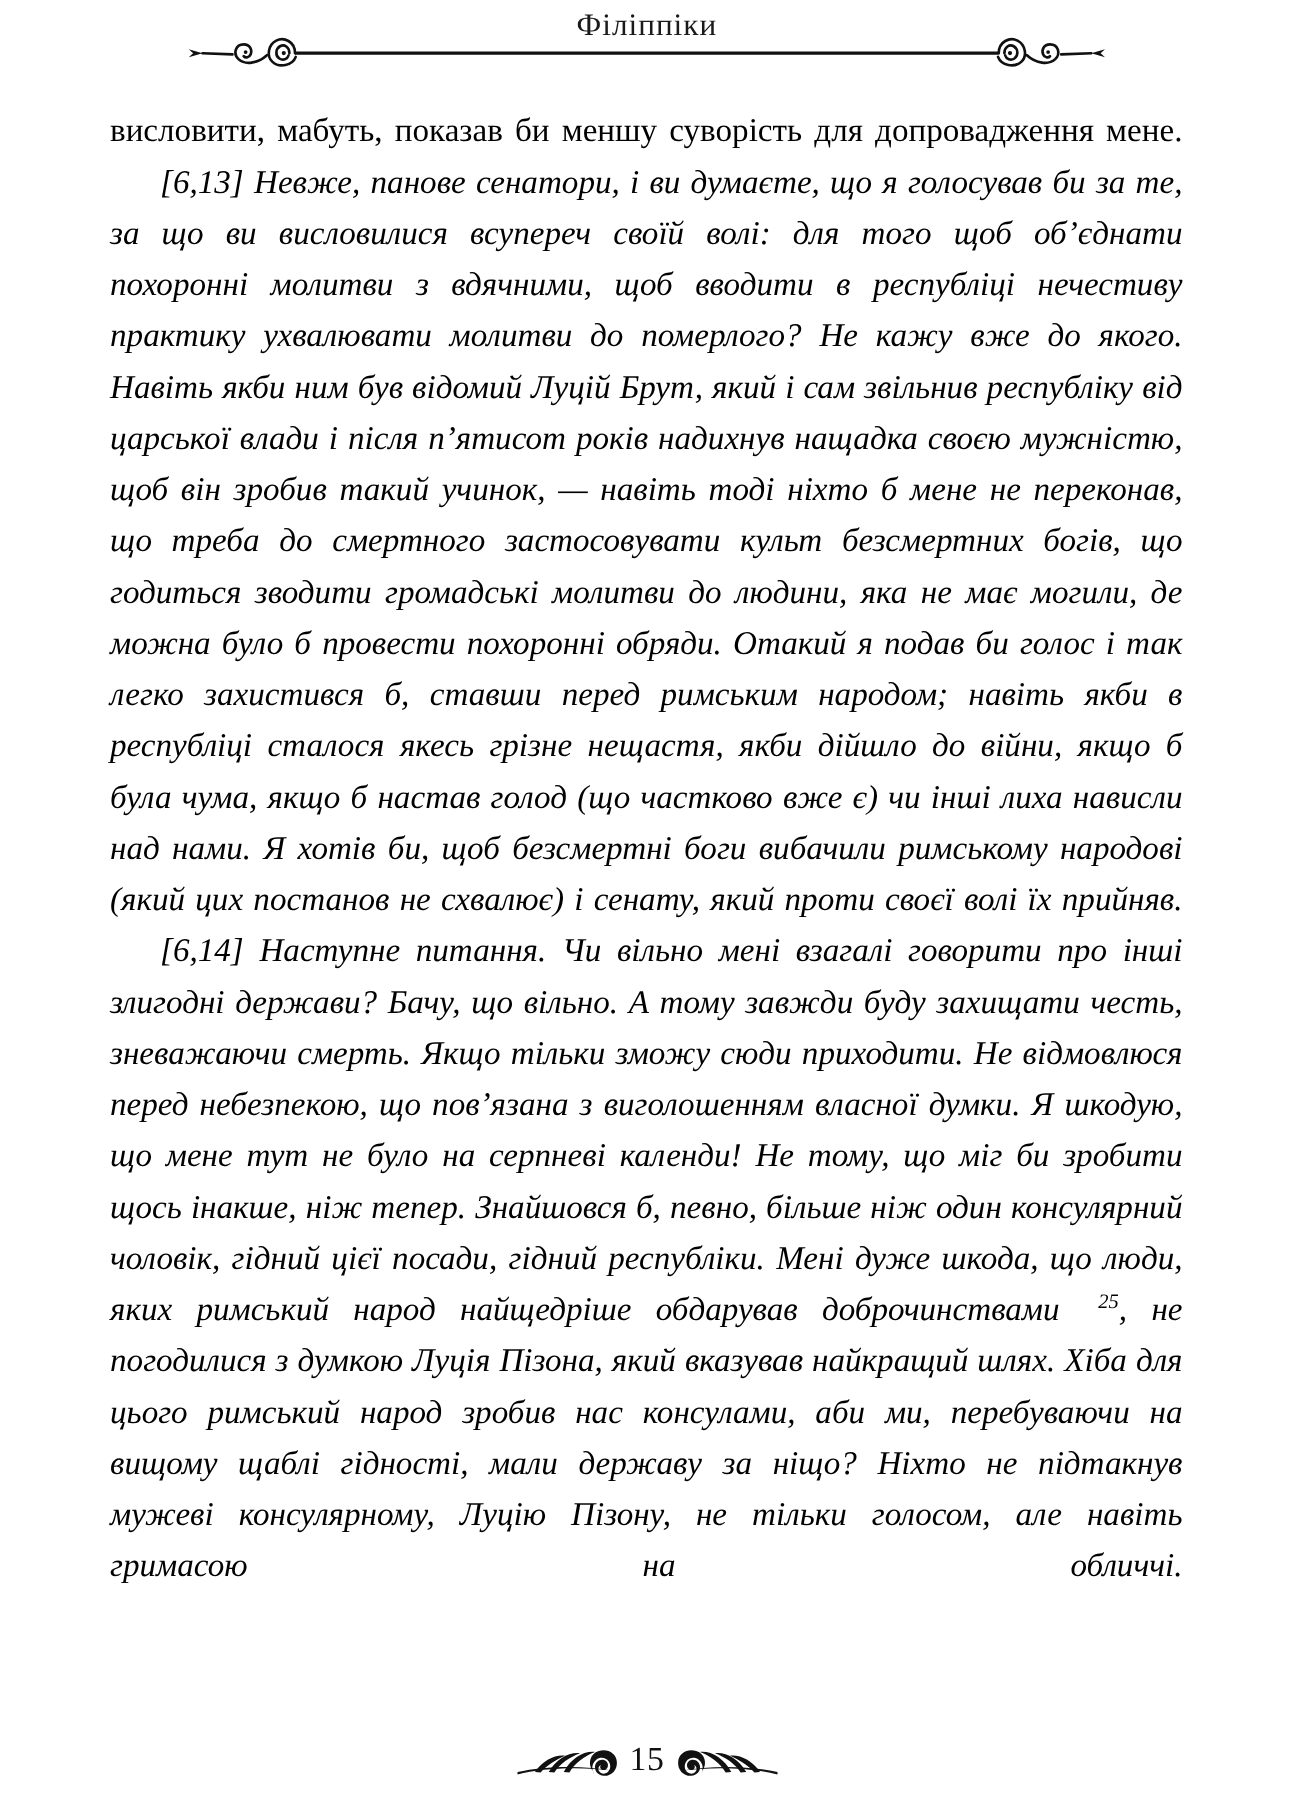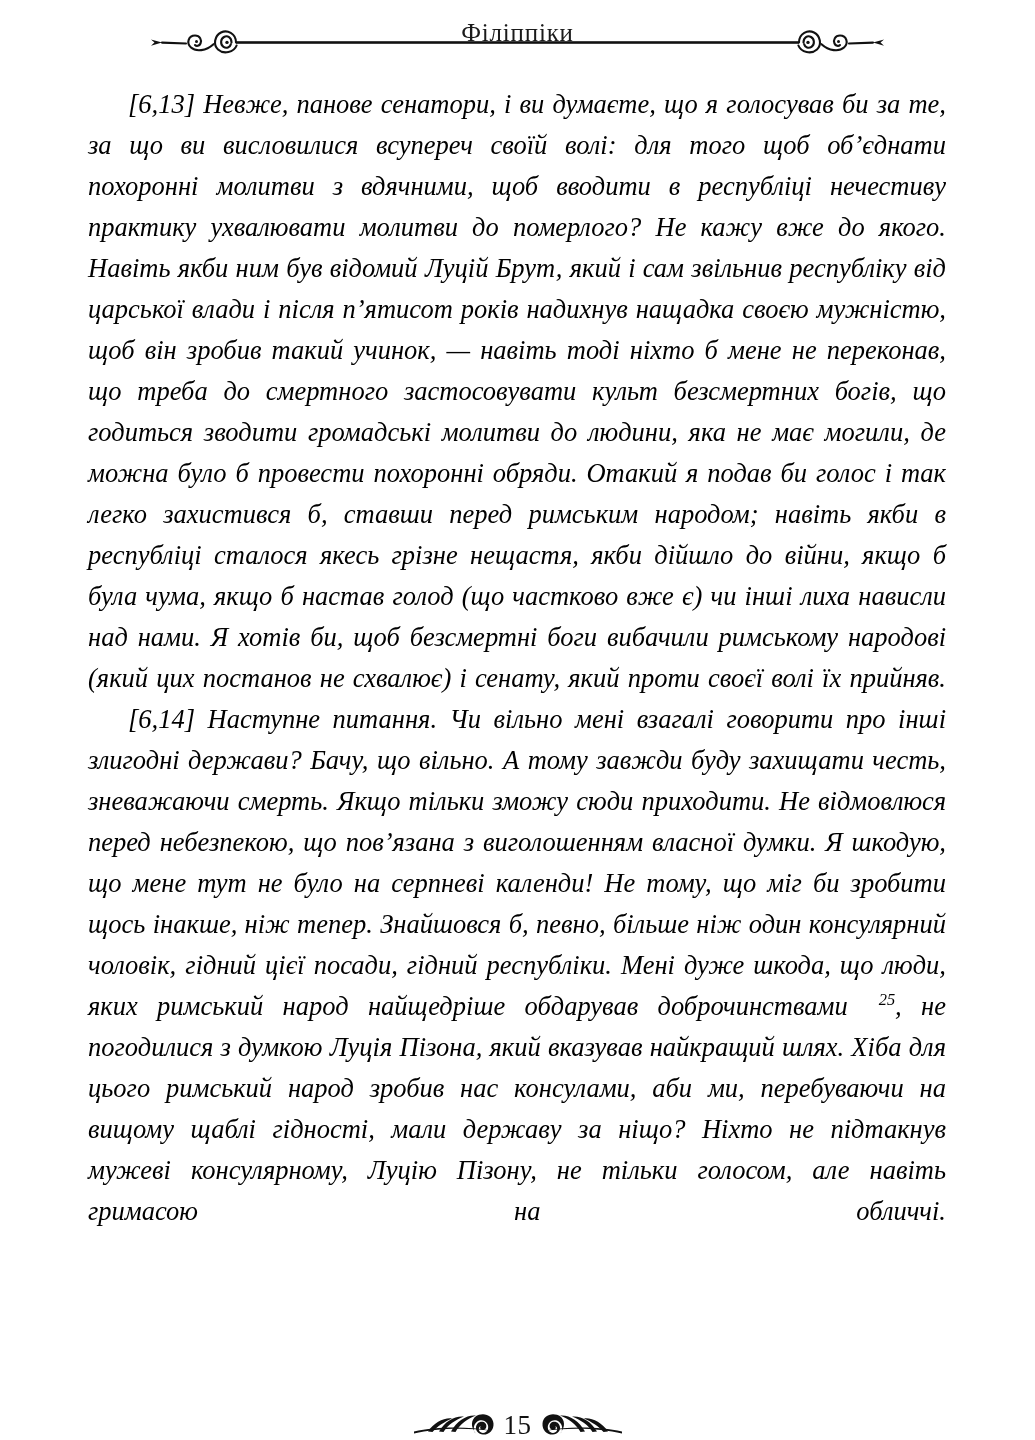--- a/index.html
+++ b/index.html
@@ -19,21 +19,21 @@
   
   .page-header {
     position: absolute;
     top: 0;
     left: 0;
     width: 1035px;
     height: 62px;
   }
   .header-title {
     position: absolute;
-    top: 18px;
+    top: 6px;
     left: 0;
     width: 1035px;
     text-align: center;
     font-size: 25px;
     line-height: 30px;
     letter-spacing: 0.8px;
     font-weight: 400;
     color: #1a1a1a;
   }
 
@@ -83,21 +83,21 @@
   }
 
   
   .page-footer {
     position: absolute;
     top: 1392px;
     left: 0;
     width: 1035px;
     height: 48px;
     display: flex;
-    align-items: flex-end;
+    align-items: flex-start;
     justify-content: center;
   }
   .folio-orn {
     display: block;
     width: 92px;
     height: 34px;
   }
   .folio-orn.right { transform: scaleX(-1); }
   .folio-number {
     font-size: 27px;
@@ -147,20 +147,21 @@
           <path d="M90 15.5 L66 14.6"></path>
         </g>
         <path d="M66 14.6 L55 11.4 L58.5 14.6 L55 17.8 Z" fill="#111111"></path>
       </g>
     </svg>
   </div>
 </div>
 
 <div class="textblock">
 
+  <p class="para last-justify">висловити, мабуть, показав би меншу суворість для допрова­дження мене.</p>
 
   <p class="para indent last-justify">[6,13] Невже, панове сенатори, і ви думаєте, що я голосував би за те, за що ви висловилися всупереч своїй волі: для того щоб об’єднати похоронні молитви з вдячними, щоб вводити в республіці нечестиву практику ухвалювати молитви до помер­лого? Не кажу вже до якого. Навіть якби ним був відомий Луцій Брут, який і сам звільнив республіку від царської влади і після п’ятисот років надихнув нащадка своєю мужністю, щоб він зро­бив такий учинок, — навіть тоді ніхто б мене не переконав, що треба до смертного застосовувати культ безсмертних богів, що годиться зводити громадські молитви до людини, яка не має могили, де можна було б провести похоронні обряди. Отакий я подав би голос і так легко захистився б, ставши перед рим­ським народом; навіть якби в республіці сталося якесь грізне нещастя, якби дійшло до війни, якщо б була чума, якщо б настав голод (що частково вже є) чи інші лиха нависли над нами. Я хотів би, щоб безсмертні боги вибачили римському народові (який цих постанов не схвалює) і сенату, який проти своєї волі їх прийняв.</p>
 
   <p class="para indent last-justify"><span>[6,14] Наступне питання. Чи вільно мені взагалі говорити про інші злигодні держави? Бачу, що вільно. А тому завжди буду захищати честь, зневажаючи смерть. Якщо тільки зможу сюди приходити. Не відмовлюся перед небезпекою, що пов’язана з виголошенням власної думки. Я шкодую, що мене тут не було на серпневі календи! Не тому, що міг би зробити щось інакше, ніж тепер. Знайшовся б, певно, більше ніж один консулярний чоловік, гідний цієї посади, гідний республіки. Мені дуже шкода, що люди, яких римський народ найщедріше обдарував доброчинствами</span><span class="fn">25</span><span>, не погодилися з думкою Луція Пізона, який вказував найкращий шлях. Хіба для цього рим­ський народ зробив нас консулами, аби ми, перебуваючи на вищому щаблі гідності, мали державу за ніщо? Ніхто не під­такнув мужеві консулярному, Луцію Пізону, не тільки голосом, але навіть гримасою на обличчі.</span></p>
 
 </div>
 
 <div class="page-footer">
 
   <svg class="folio-orn left" viewBox="0 0 92 34" xmlns="http://www.w3.org/2000/svg">

